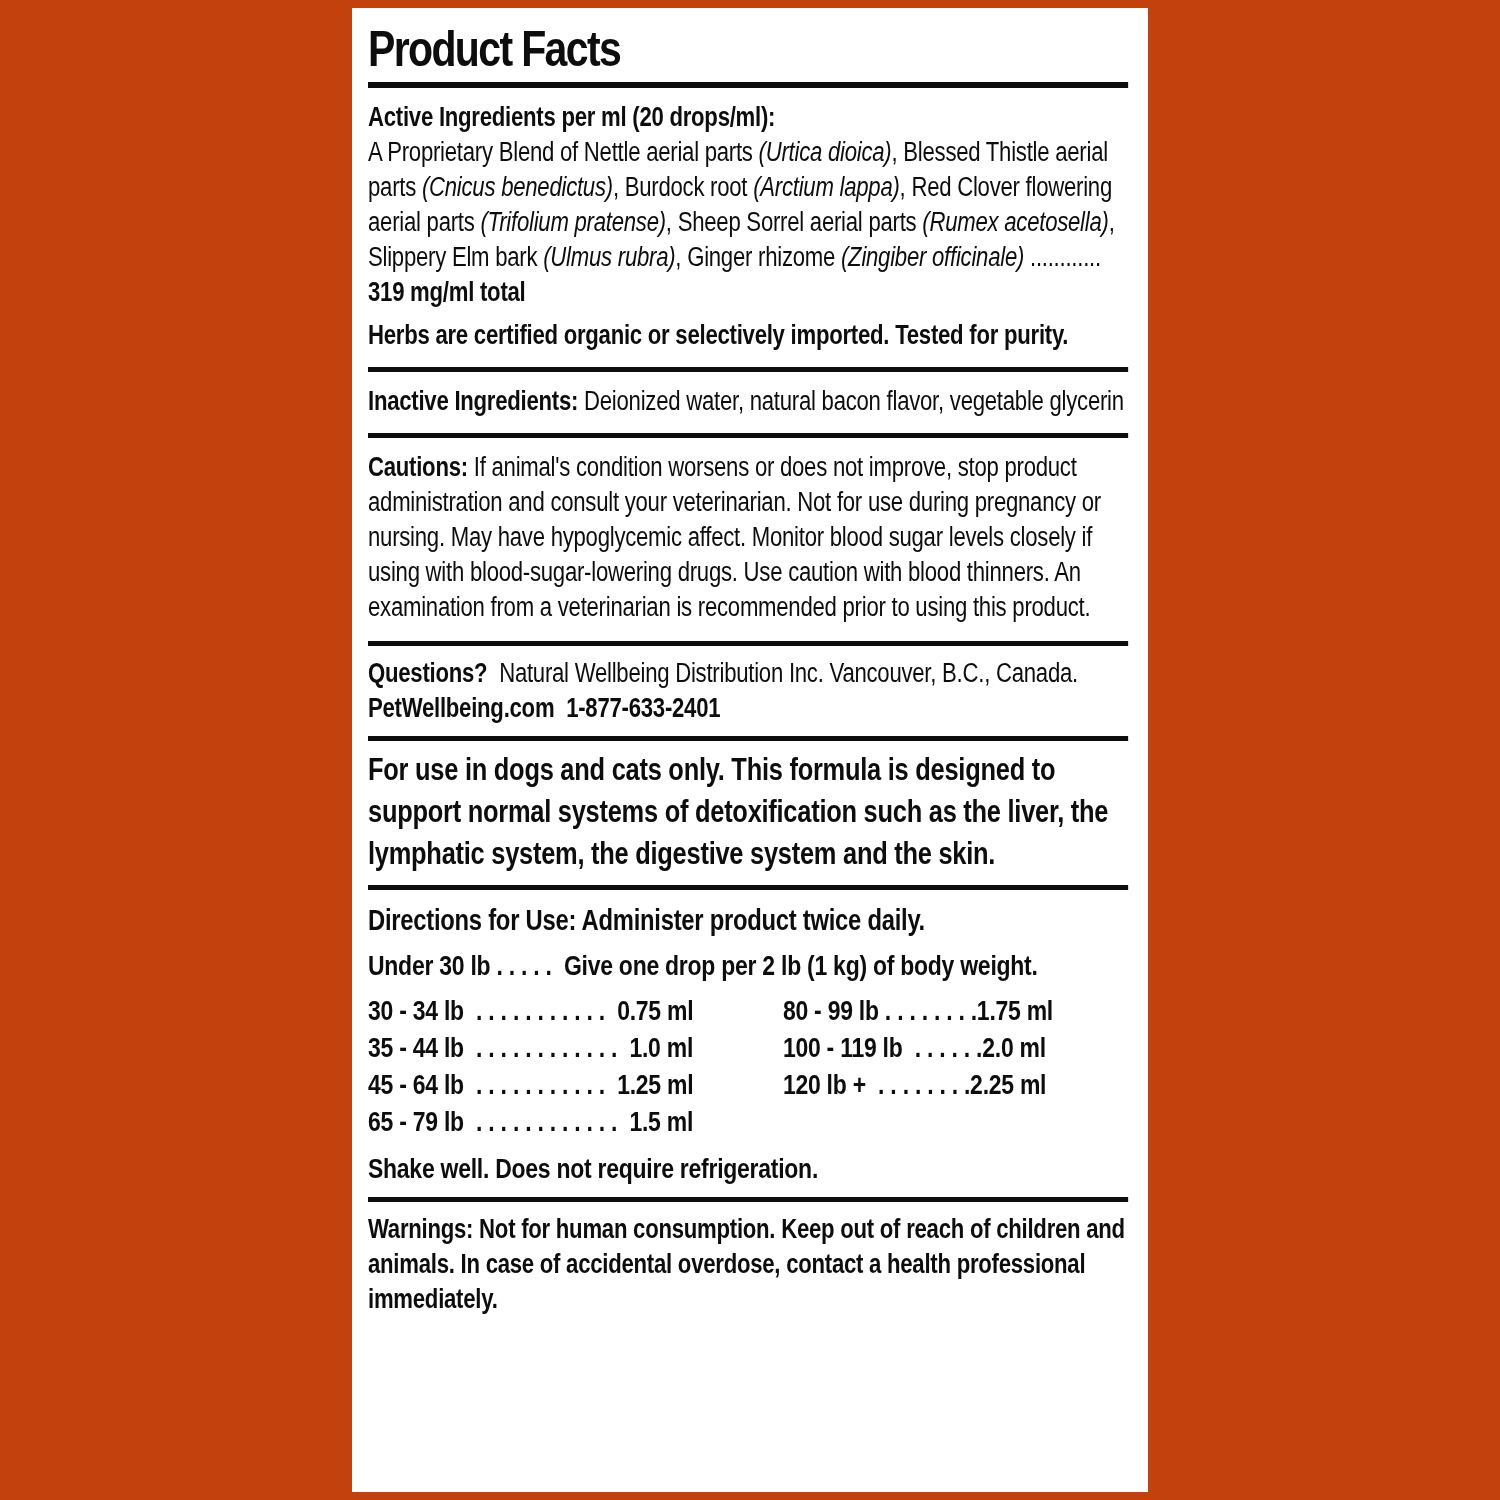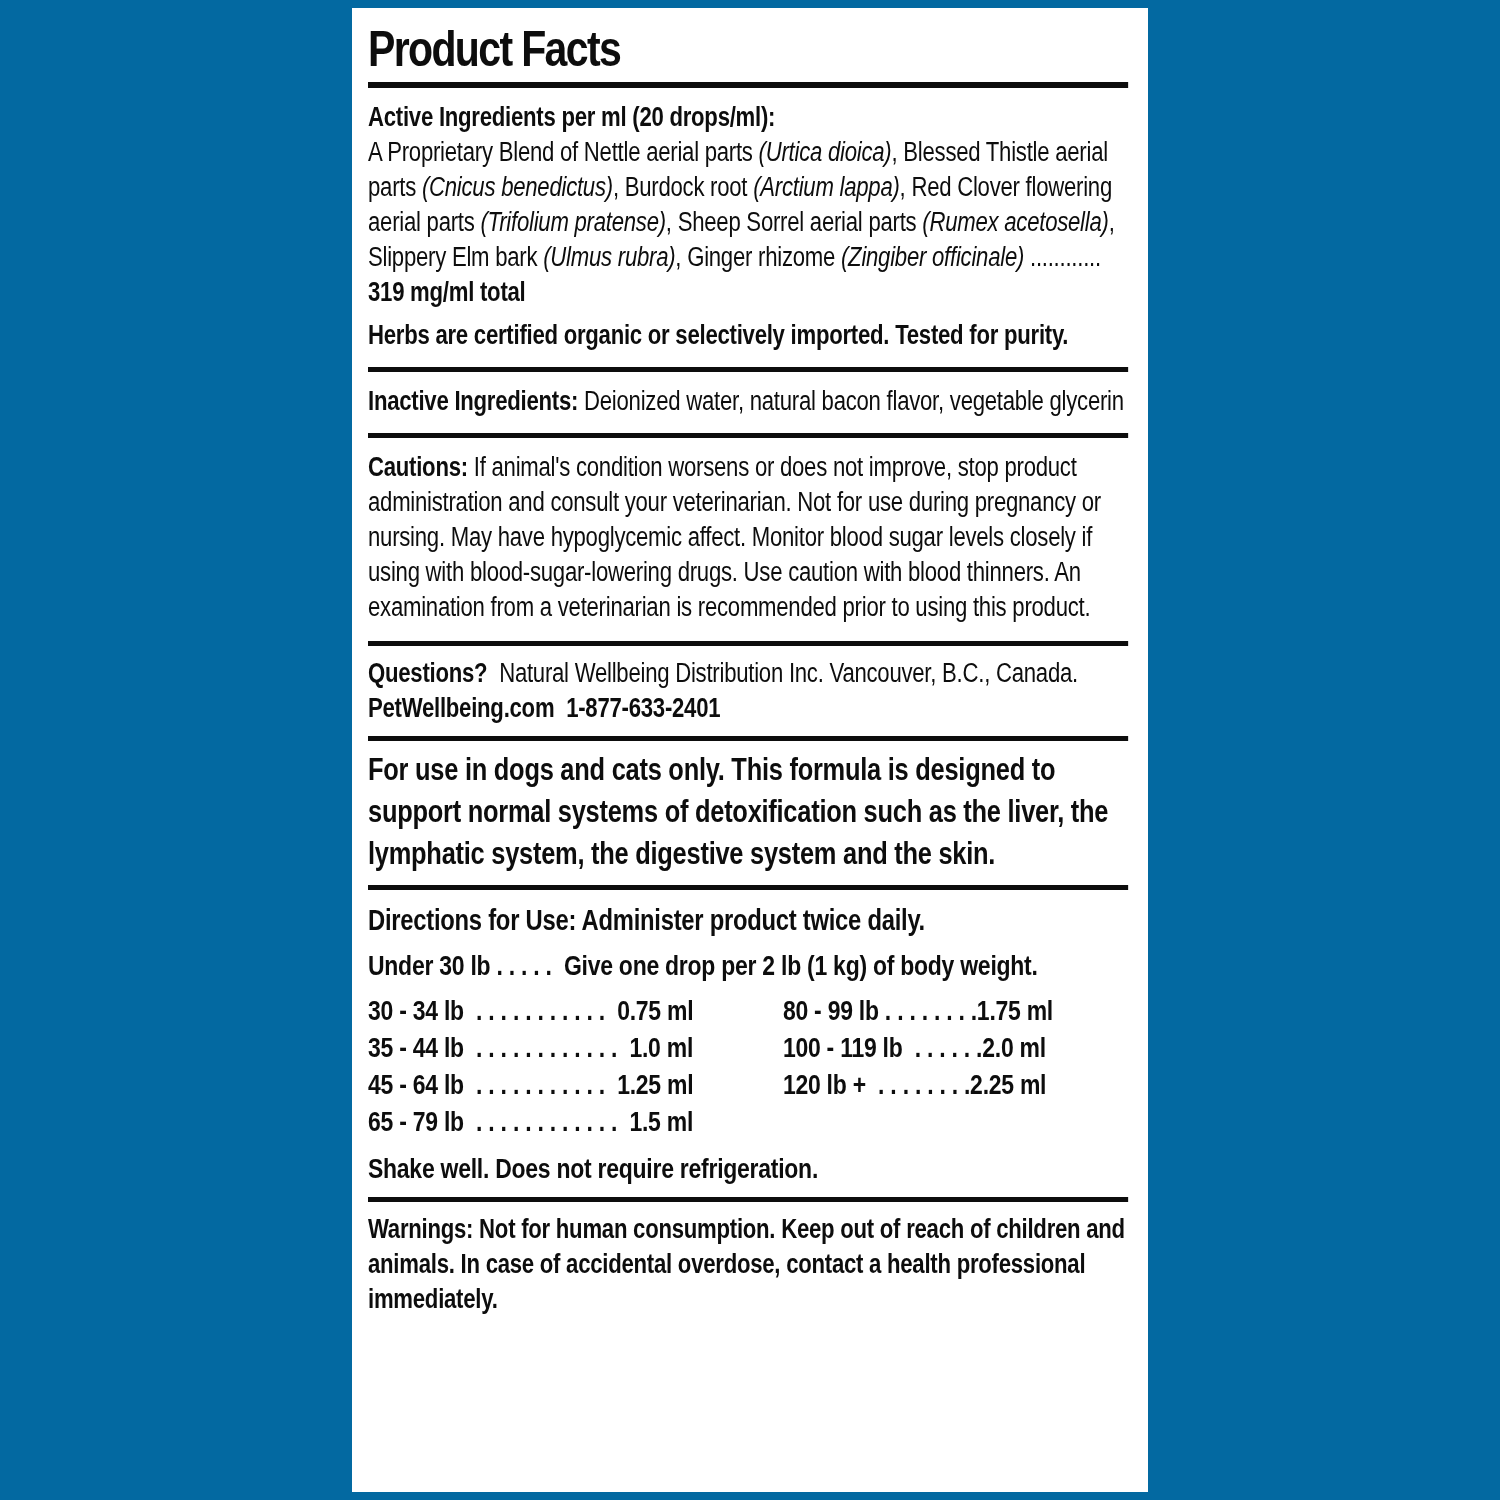--- a/index.html
+++ b/index.html
@@ -8,21 +8,21 @@
     background: #000000;
     width: 1500px;
     height: 1500px;
     overflow: hidden;
     font-family: "Liberation Sans", sans-serif;
   }
   .stage {
     position: relative;
     width: 1500px;
     height: 1500px;
-    background: #0369a1;
+    background: #c2410c;
   }
   .panel {
     position: absolute;
     left: 352px;
     top: 8px;
     width: 796px;
     height: 1484px;
     background: #ffffff;
     overflow: hidden;
   }

